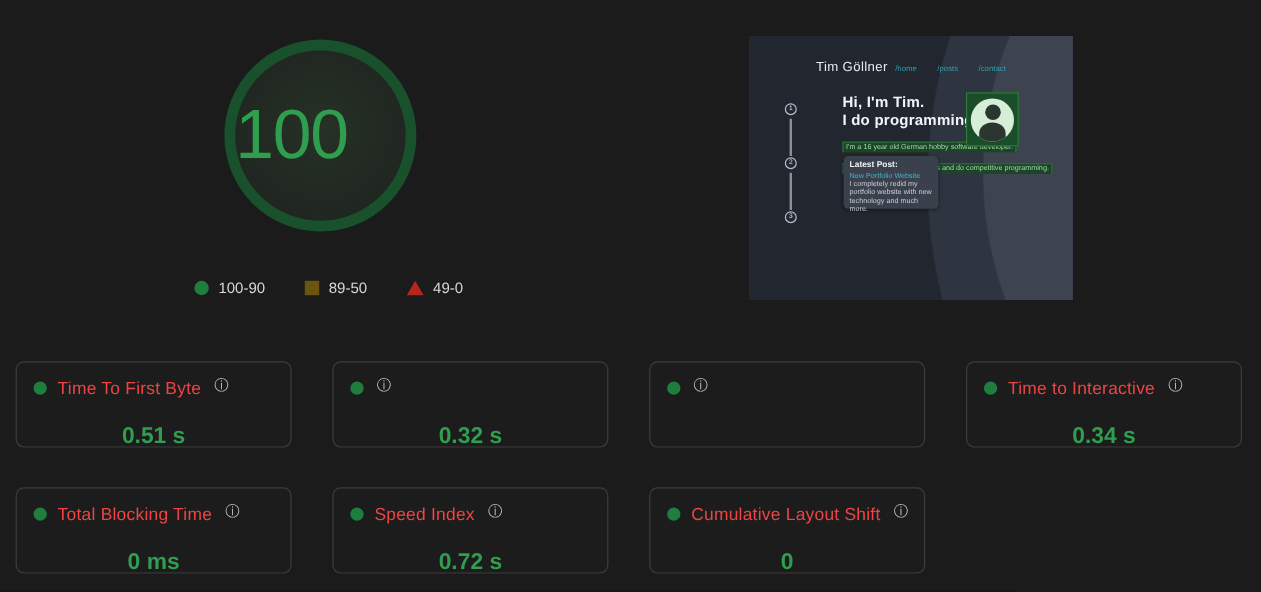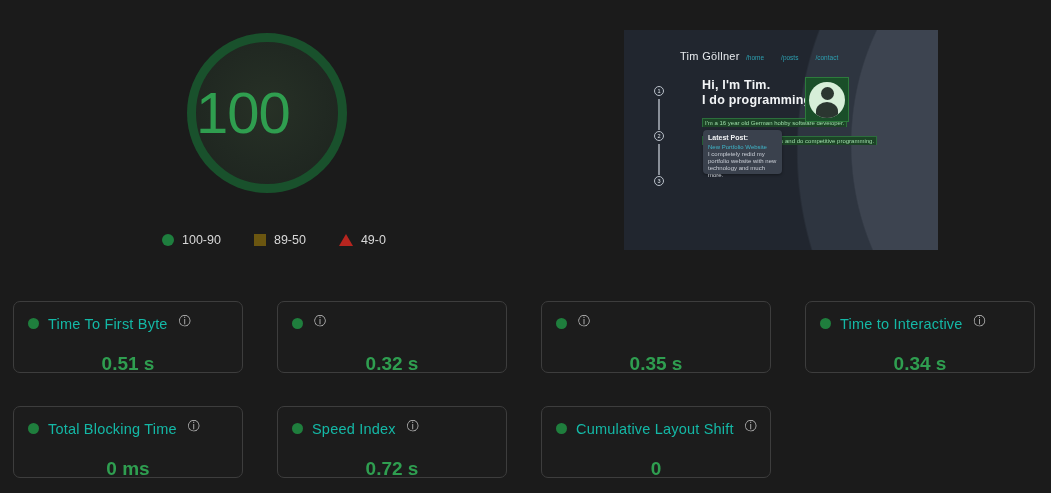--- a/index.html
+++ b/index.html
@@ -38,21 +38,21 @@
   .shape-triangle {
     width: 0; height: 0;
     border-left: 7px solid transparent;
     border-right: 7px solid transparent;
     border-bottom: 12px solid #b7251f;
   }
 
   
   .preview {
     position: absolute; left: 624px; top: 30px;
-    width: 314px; height: 220px;
+    width: 270px; height: 220px;
     background:
       radial-gradient(115% 190% at 137% 52%, #3d4450 0 56%, rgba(0,0,0,0) 56.4%),
       radial-gradient(150% 230% at 150% 55%, #2e3540 0 63%, rgba(0,0,0,0) 63.4%),
       #21262f;
     overflow: hidden;
   }
   .site-title {
     position: absolute; left: 56px; top: 20px;
     font-size: 11px; color: #e7eaee; letter-spacing: .3px;
   }
@@ -123,21 +123,21 @@
     width: 230px; height: 72px;
     border: 1px solid #3d3d3d; border-radius: 7px;
     background: #1c1c1c;
     padding-top: 13px;
   }
   .card-head {
     display: flex; align-items: center; gap: 9px;
     padding-left: 14px;
   }
   .metric-dot { width: 11px; height: 11px; border-radius: 50%; background: #1f7e3d; flex: 0 0 auto; }
-  .metric-label { font-size: 14.5px; color: #14b8a6; letter-spacing: .2px; }
+  .metric-label { font-size: 14.5px; color: #ef4444; letter-spacing: .2px; }
   .info-icon { font-size: 12px; color: #c2c2c2; margin-left: 2px; cursor: pointer; position: relative; top: -2px; }
   .metric-value {
     text-align: center; margin-top: 21px;
     font-size: 19px; font-weight: 700; color: #2f9e50;
   }
 </style>
 </head>
 <body>
 
 <div class="app">
@@ -215,21 +215,20 @@
         <span class="info-icon">ⓘ</span>
       </div>
       <div class="metric-value">0.32 s</div>
     </div>
 
     <div class="card">
       <div class="card-head">
         <span class="metric-dot"></span>
         <span class="info-icon">ⓘ</span>
       </div>
-      <div class="metric-value">0.35 s</div>
     </div>
 
     <div class="card">
       <div class="card-head">
         <span class="metric-dot"></span>
         <span class="metric-label">Time to Interactive</span>
         <span class="info-icon">ⓘ</span>
       </div>
       <div class="metric-value">0.34 s</div>
     </div>

